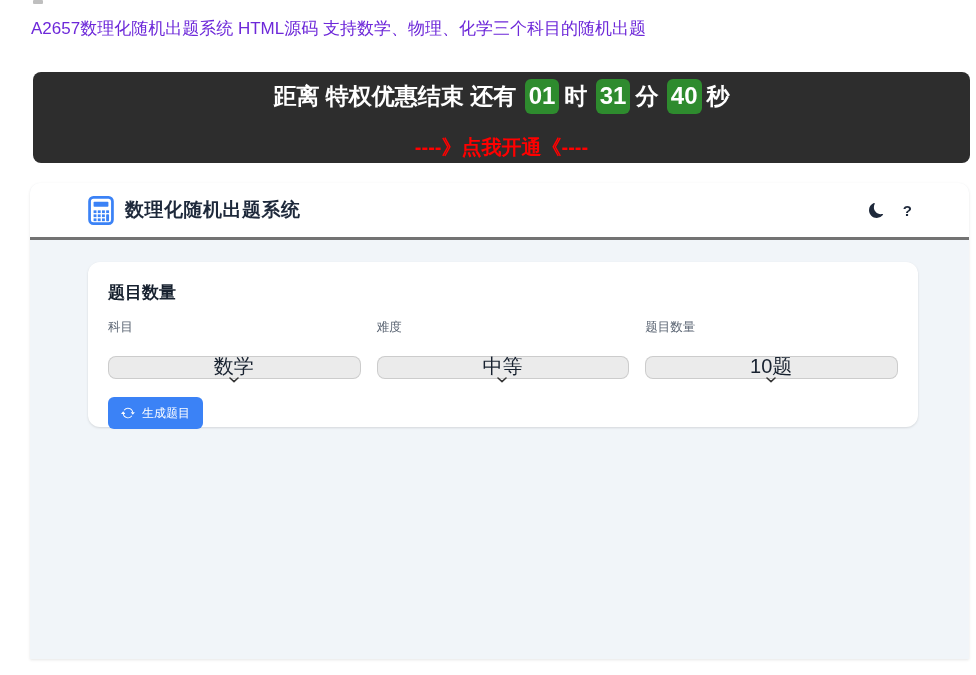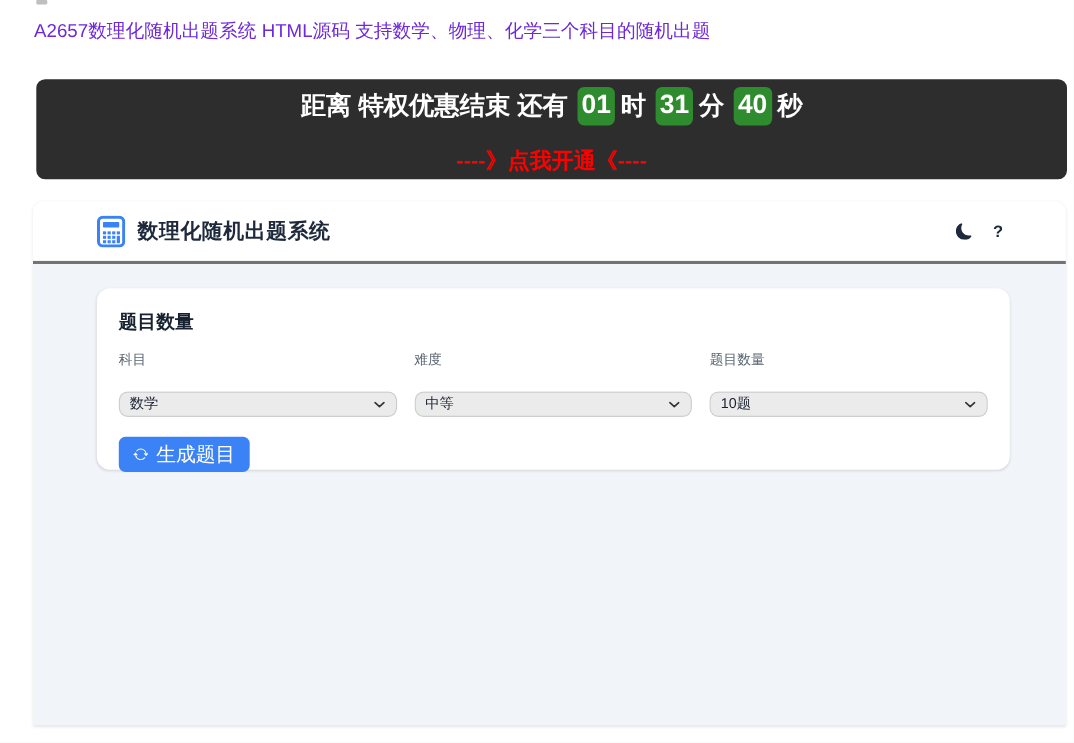--- a/index.html
+++ b/index.html
@@ -106,33 +106,34 @@
     font-size: 12.5px; color: #5b6573;
     margin-bottom: 22px; line-height: 1.15;
   }
   .select-control {
     height: 23px;
     background: #ebebeb;
     border: 1px solid rgba(0,0,0,0.13);
     border-radius: 8px;
     display: flex; align-items: center; justify-content: space-between;
     padding: 0 10px 0 9px;
-    font-size: 13px; color: #17212f;
+    font-size: 20px; color: #17212f;
     cursor: pointer;
+    flex-direction: column;
   }
   .select-value { line-height: 1; transform: translateY(-1px); }
 
   .generate-btn {
     margin-top: 18px;
     display: inline-flex; align-items: center; gap: 7px;
     height: 32px; padding: 6px 13px;
     background: var(--accent, #3b82f6);
     color: #ffffff;
     border: none; border-radius: 6px;
-    font-size: 18px;
+    font-size: 12px;
     font-family: "Liberation Sans", "DejaVu Sans", sans-serif;
     cursor: pointer;
   }
 </style>
 </head>
 <body>
 
 <div class="clipped-fragment"></div>
 
 <div class="page-title">A2657数理化随机出题系统 HTML源码 支持数学、物理、化学三个科目的随机出题</div>

